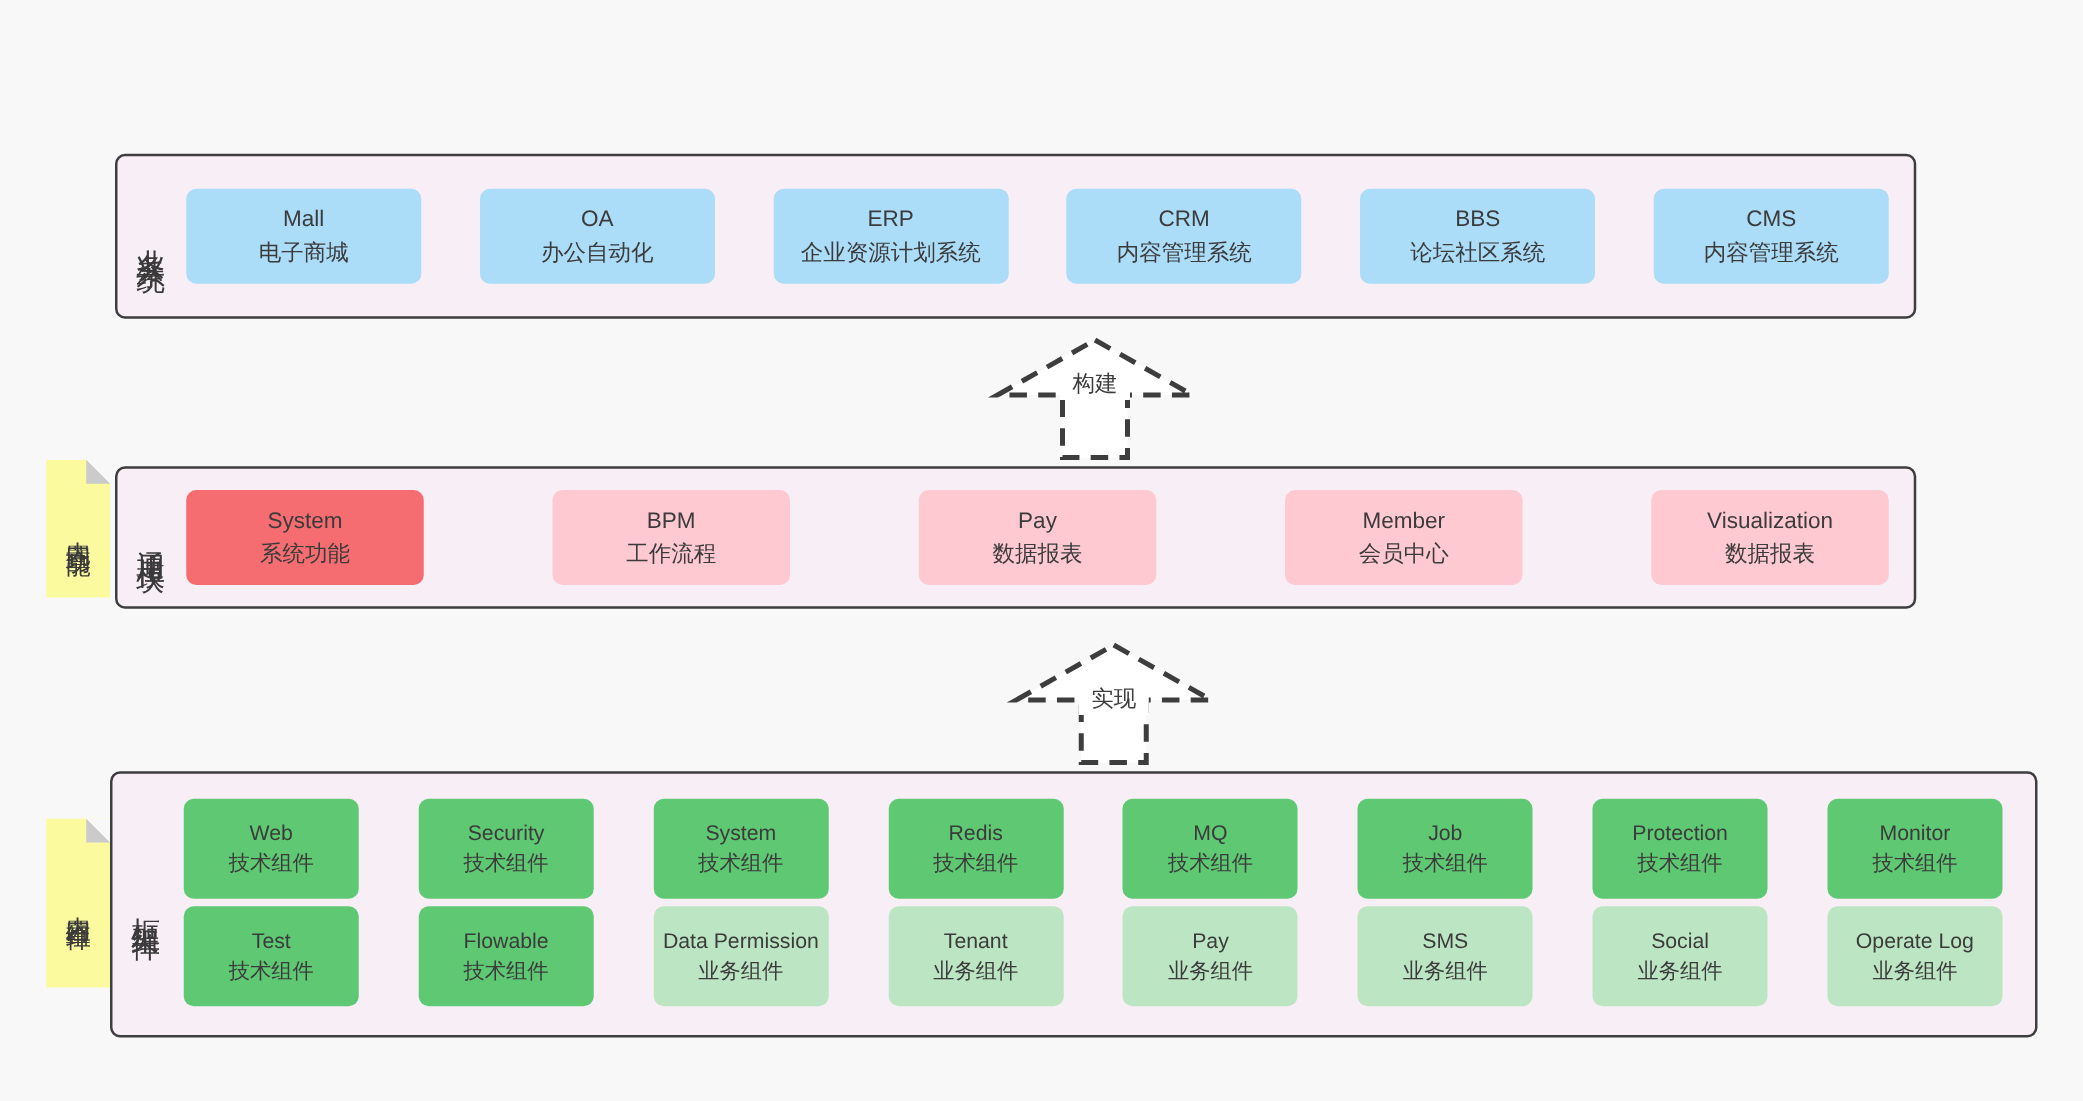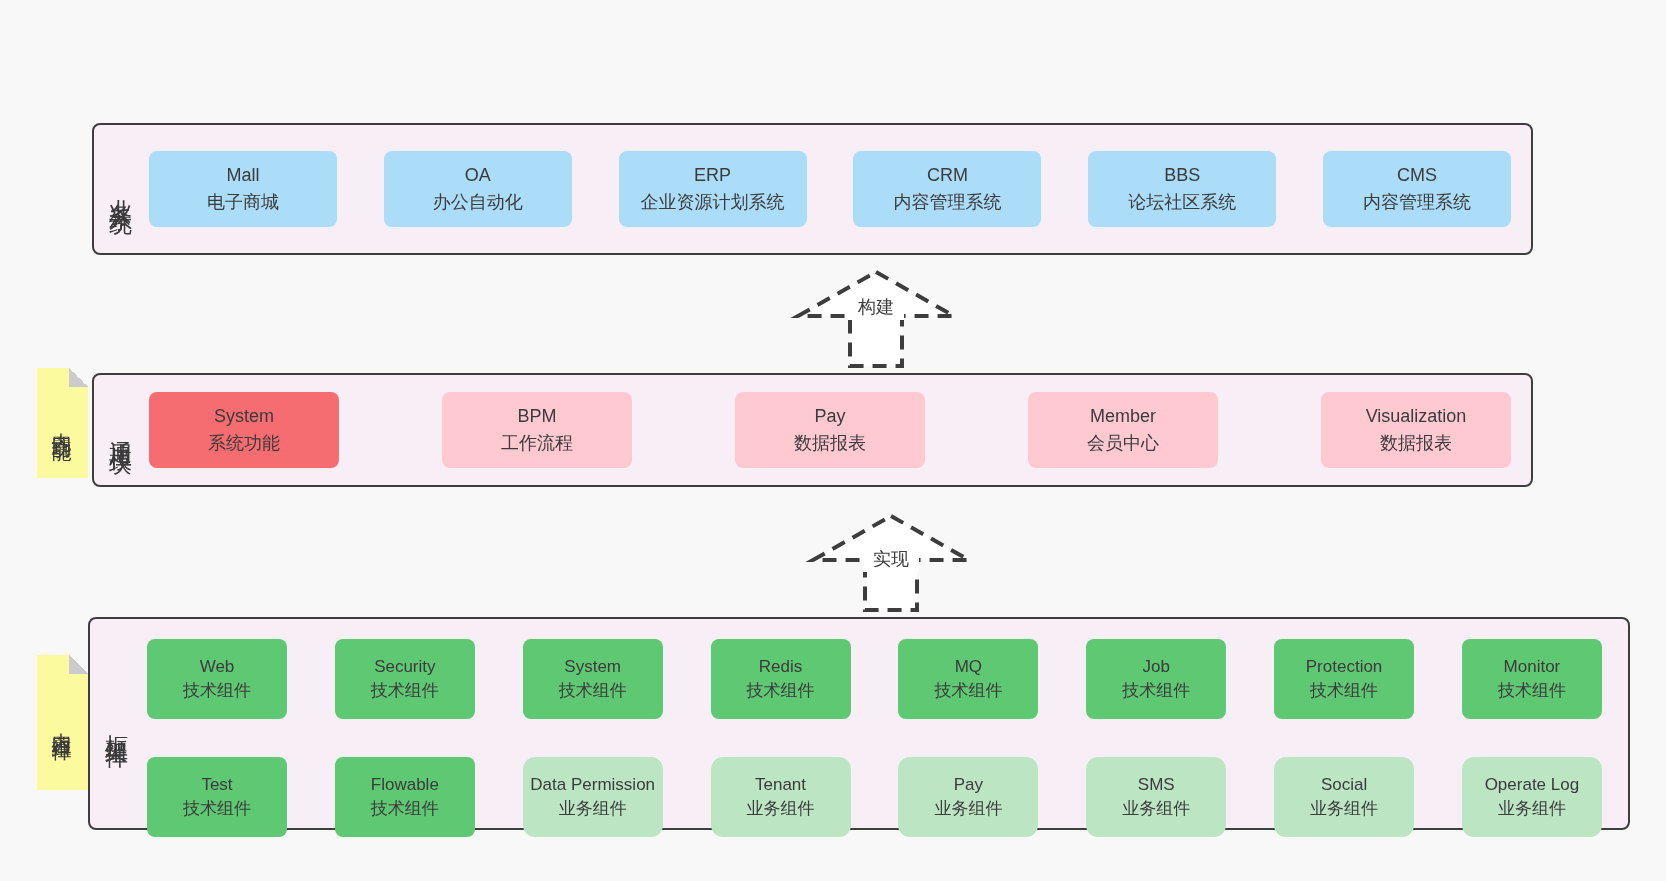--- a/index.html
+++ b/index.html
@@ -14,34 +14,34 @@
     position:absolute;left:12px;top:50%;transform:translateY(-50%);
     writing-mode:vertical-lr;text-orientation:upright;
     font-size:23px;letter-spacing:4px;color:#3a3a3a;white-space:nowrap;
   }
   .panel-row{
     position:absolute;left:55px;right:20px;top:0;bottom:0;
     display:flex;align-items:center;justify-content:space-between;
   }
   .panel-grid{
     position:absolute;left:57px;right:26px;top:20px;
-    display:grid;grid-template-columns:repeat(8,140px);justify-content:space-between;row-gap:38px;
+    display:grid;grid-template-columns:repeat(8,140px);justify-content:space-between;row-gap:6px;
   }
   .box{
     border-radius:8px;display:flex;flex-direction:column;align-items:center;justify-content:center;
     text-align:center;font-size:18px;line-height:1.5;color:#3b3b3b;box-sizing:border-box;padding:2px 4px;
   }
   .box.w6{width:188px;height:76px;}
   .box.w6m{width:190px;height:76px;}
   .box.w8{height:80px;font-size:17px;line-height:1.4;}
   .blue{background:#abdcf8;}
   .red{background:#f56d71;}
   .pink{background:#ffc9d2;align-items:center;}
   .gdark{background:#5fc873;}
-  .glight{background:#bce6c3;border-radius:12px;}
+  .glight{background:#bce6c3;}
   .sticky{position:absolute;width:51px;background:#fbfa9e;}
   .sticky .fold{
     position:absolute;top:0;right:0;width:19px;height:19px;
     background:linear-gradient(to top right,#cbcbcb 50%,#f8f8f8 50%);
   }
   .sticky .sticky-label{
     position:absolute;left:0;top:0;width:100%;height:100%;
     display:flex;align-items:center;justify-content:center;
     writing-mode:vertical-lr;text-orientation:upright;
     font-size:20px;letter-spacing:3px;color:#3a3a3a;

